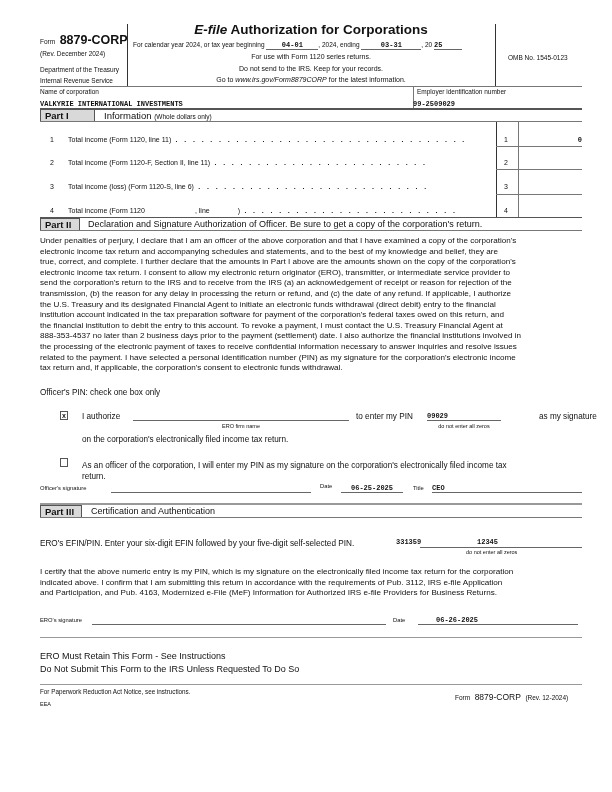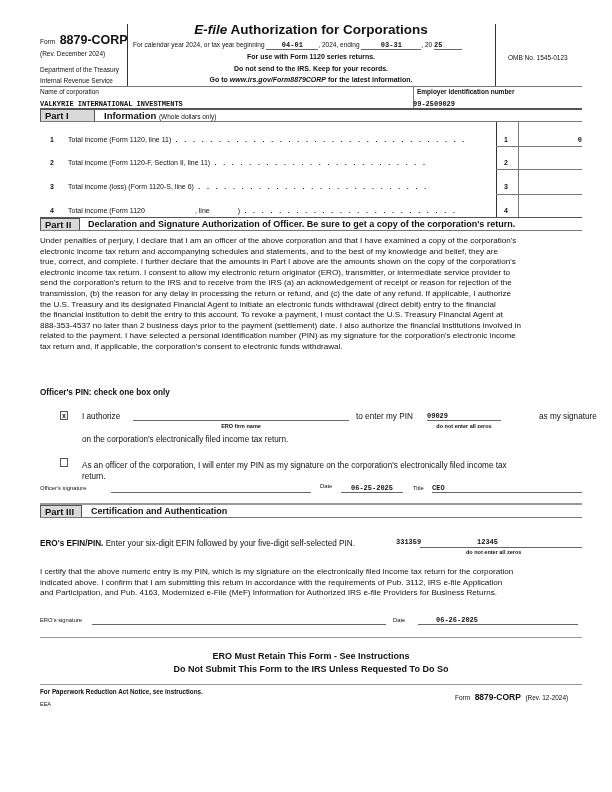--- a/index.html
+++ b/index.html
@@ -5,21 +5,21 @@
   * { box-sizing: border-box; margin: 0; padding: 0; }
   html, body { width: 612px; height: 792px; background: #fff; }
   body { font-family: "Liberation Sans", sans-serif; color: #111; position: relative; overflow: hidden; }
   .abs { position: absolute; }
   .mono { font-family: "Liberation Mono", monospace; font-weight: bold; }
   .hline { position: absolute; background: #777; }
   .vline { position: absolute; background: #333; width: 1px; }
   .tiny { font-size: 6.5px; }
   .small { font-size: 7px; }
   .body-text { font-size: 8.1px; line-height: 10.6px; }
-  .bold { font-weight: bold; }
+  .bold { font-weight: normal; }
   .part-box { position: absolute; background: #d9d9d9; border: 1px solid #555; font-weight: bold; font-size: 9.5px; padding: 0 4px; line-height: 11px; }
   .dots { letter-spacing: 2.4px; font-weight: bold; }
   .checkbox { position: absolute; width: 8px; height: 9px; border: 1px solid #555; font-size: 7px; line-height: 7px; text-align: center; font-weight: bold; }
 </style>
 </head>
 <body>
 
 <div class="abs" style="left:40px;top:30px;width:90px;">
   <div style="white-space:nowrap;">
     <span class="tiny">Form</span>
@@ -100,22 +100,24 @@
 <div class="hline" style="left:40px;top:230px;width:542px;height:1px;"></div>
 
 <div class="abs body-text" style="left:40px;top:236px;width:545px;white-space:nowrap;">
   <div>Under penalties of perjury, I declare that I am an officer of the above corporation and that I have examined a copy of the corporation's</div>
   <div>electronic income tax return and accompanying schedules and statements, and to the best of my knowledge and belief, they are</div>
   <div>true, correct, and complete. I further declare that the amounts in Part I above are the amounts shown on the copy of the corporation's</div>
   <div>electronic income tax return. I consent to allow my electronic return originator (ERO), transmitter, or intermediate service provider to</div>
   <div>send the corporation's return to the IRS and to receive from the IRS (a) an acknowledgement of receipt or reason for rejection of the</div>
   <div>transmission, (b) the reason for any delay in processing the return or refund, and (c) the date of any refund. If applicable, I authorize</div>
   <div>the U.S. Treasury and its designated Financial Agent to initiate an electronic funds withdrawal (direct debit) entry to the financial</div>
+  <div>institution account indicated in the tax preparation software for payment of the corporation's federal taxes owed on this return, and</div>
   <div>the financial institution to debit the entry to this account. To revoke a payment, I must contact the U.S. Treasury Financial Agent at</div>
   <div>888-353-4537 no later than 2 business days prior to the payment (settlement) date. I also authorize the financial institutions involved in</div>
+  <div>the processing of the electronic payment of taxes to receive confidential information necessary to answer inquiries and resolve issues</div>
   <div>related to the payment. I have selected a personal identification number (PIN) as my signature for the corporation's electronic income</div>
   <div>tax return and, if applicable, the corporation's consent to electronic funds withdrawal.</div>
 </div>
 
 <div class="abs bold" style="left:40px;top:388px;font-size:8.2px;">Officer's PIN: check one box only</div>
 
 <div class="checkbox" style="left:60px;top:411px;">x</div>
 <div class="abs" style="left:82px;top:412px;font-size:8.2px;">I authorize</div>
 <div class="abs" style="left:133px;top:420px;width:216px;border-bottom:1px solid #666;height:1px;"></div>
 <div class="abs bold" style="left:133px;top:423px;width:216px;text-align:center;font-size:5.5px;">ERO firm name</div>
@@ -157,21 +159,21 @@
   <div>and Participation, and Pub. 4163, Modernized e-File (MeF) Information for Authorized IRS e-file Providers for Business Returns.</div>
 </div>
 
 <div class="abs" style="left:40px;top:617px;font-size:5.8px;">ERO's signature</div>
 <div class="abs" style="left:92px;top:624px;width:294px;border-bottom:1px solid #666;height:1px;"></div>
 <div class="abs" style="left:393px;top:617px;font-size:5.8px;">Date</div>
 <div class="abs mono" style="left:418px;top:616px;width:160px;border-bottom:1px solid #666;font-size:7px;padding-left:18px;">06-26-2025</div>
 
 <div class="hline" style="left:40px;top:637px;width:542px;height:1px;background:#999;"></div>
 
-<div class="abs bold" style="left:40px;top:650px;width:542px;text-align:center;font-size:9px;line-height:13px;">
+<div class="abs bold" style="left:40px;top:650px;width:542px;text-align:left;font-size:9px;line-height:13px;">
   <div>ERO Must Retain This Form - See Instructions</div>
   <div>Do Not Submit This Form to the IRS Unless Requested To Do So</div>
 </div>
 <div class="hline" style="left:40px;top:684px;width:542px;height:1px;background:#999;"></div>
 <div class="abs bold" style="left:40px;top:688px;font-size:6.3px;">For Paperwork Reduction Act Notice, see instructions.</div>
 <div class="abs" style="left:455px;top:686px;white-space:nowrap;">
   <span class="tiny">Form</span>
   <span class="bold" style="font-size:8.5px;">8879-CORP</span>
   <span class="tiny">(Rev. 12-2024)</span>
 </div>

